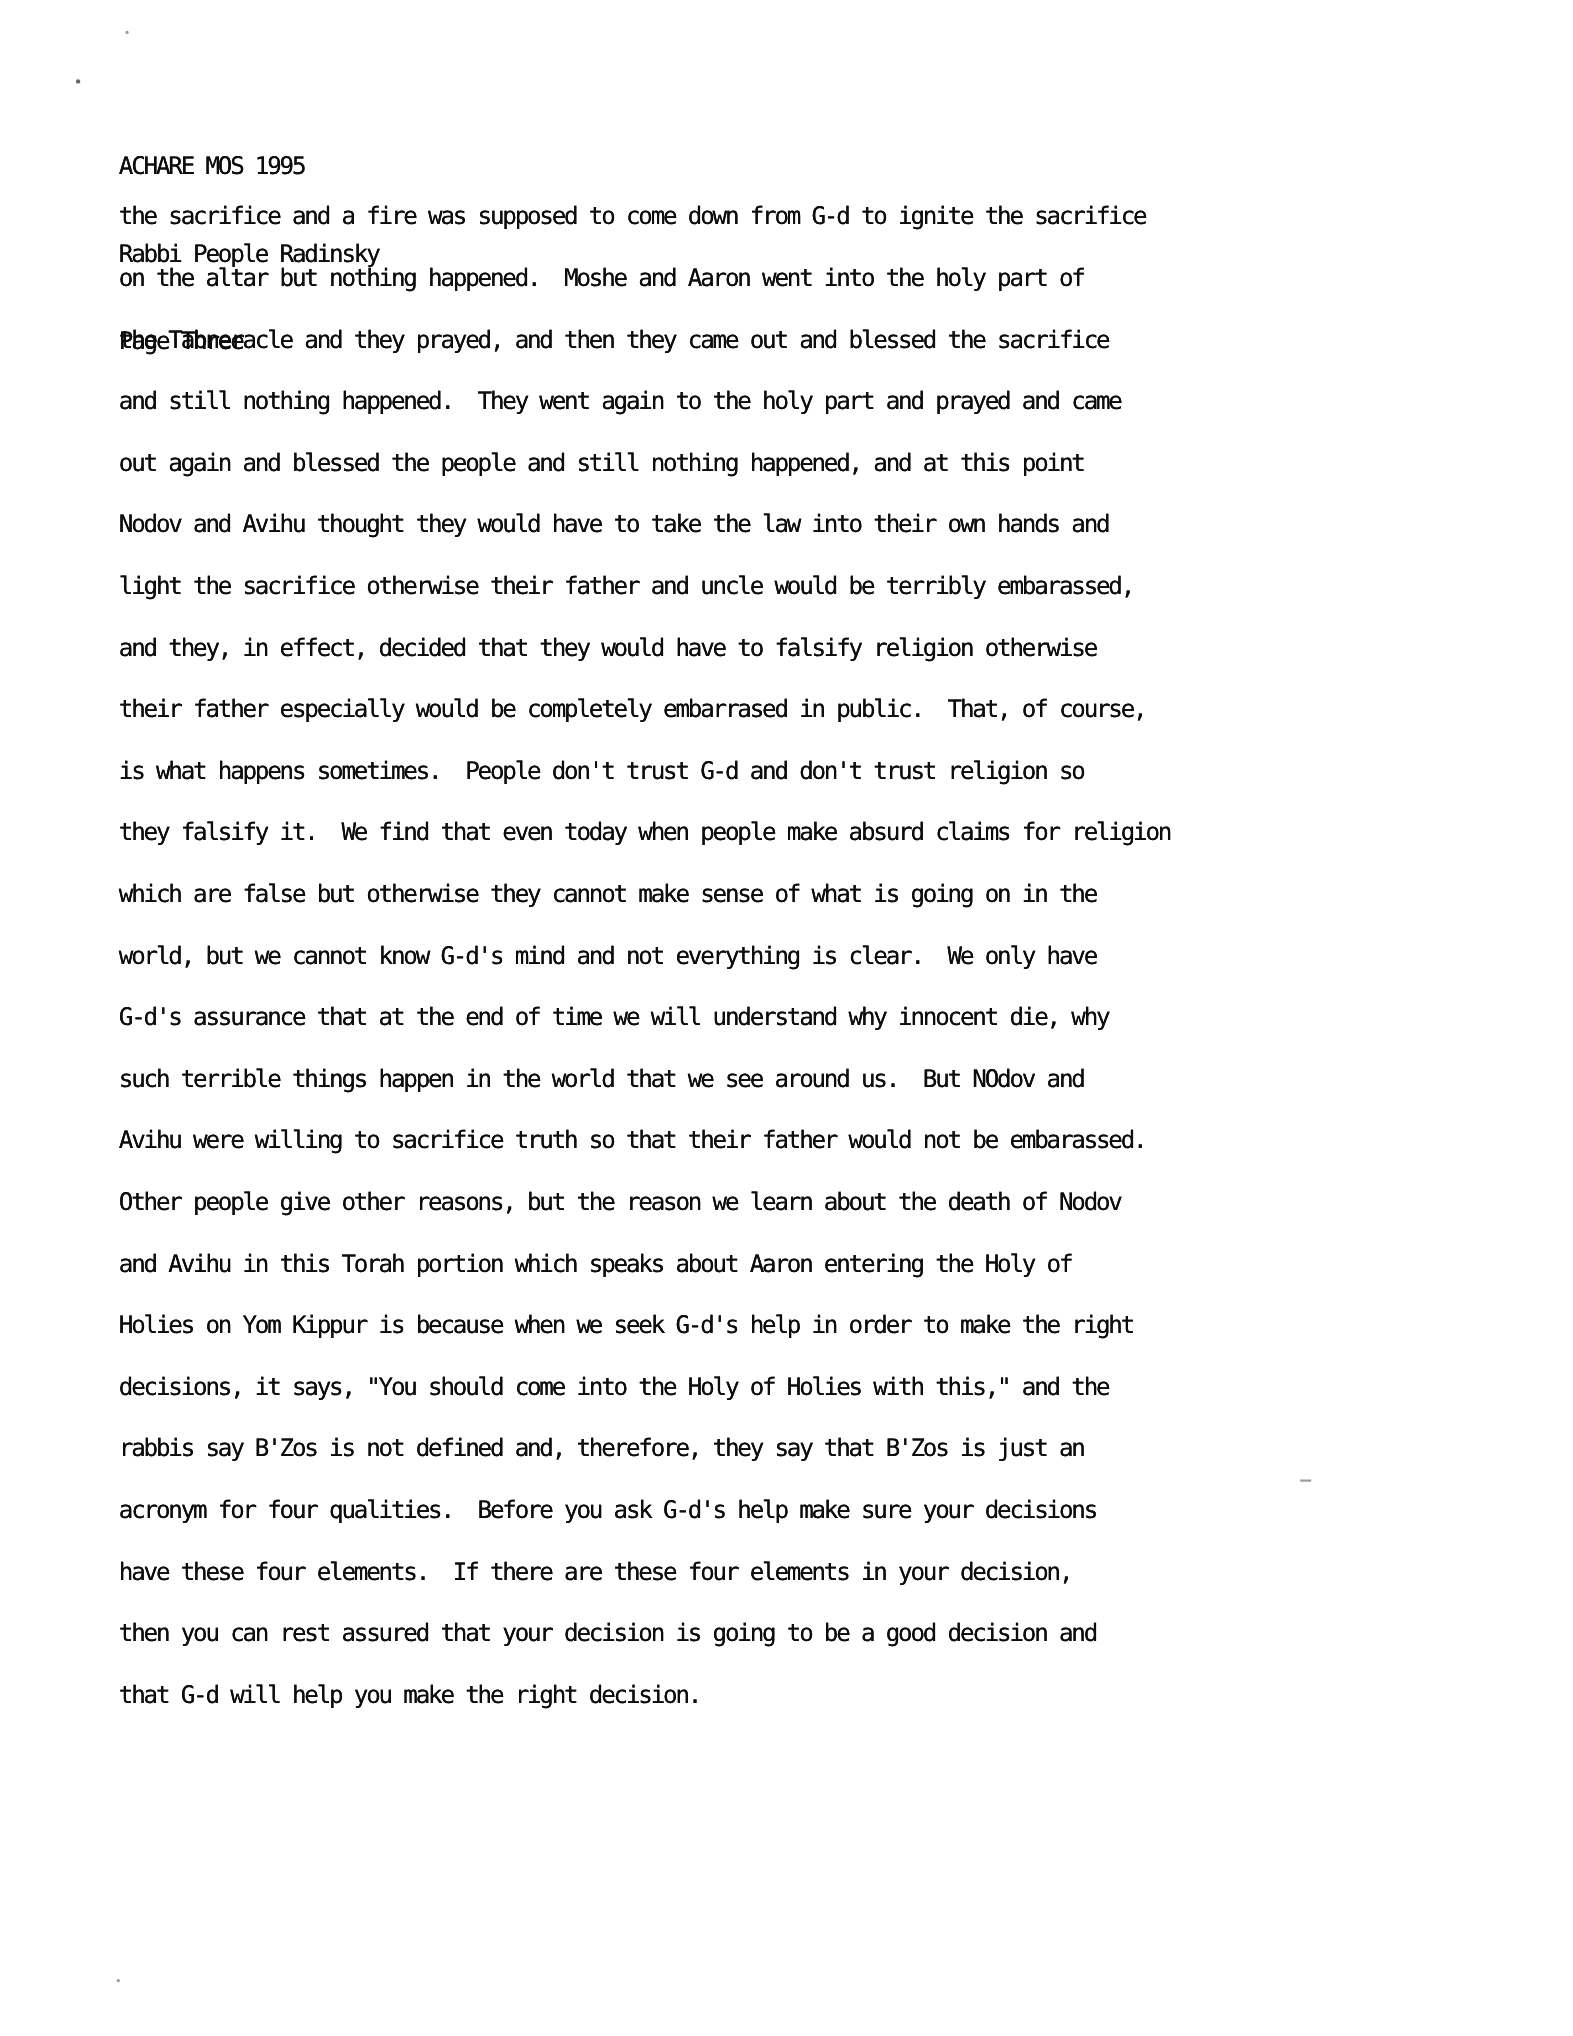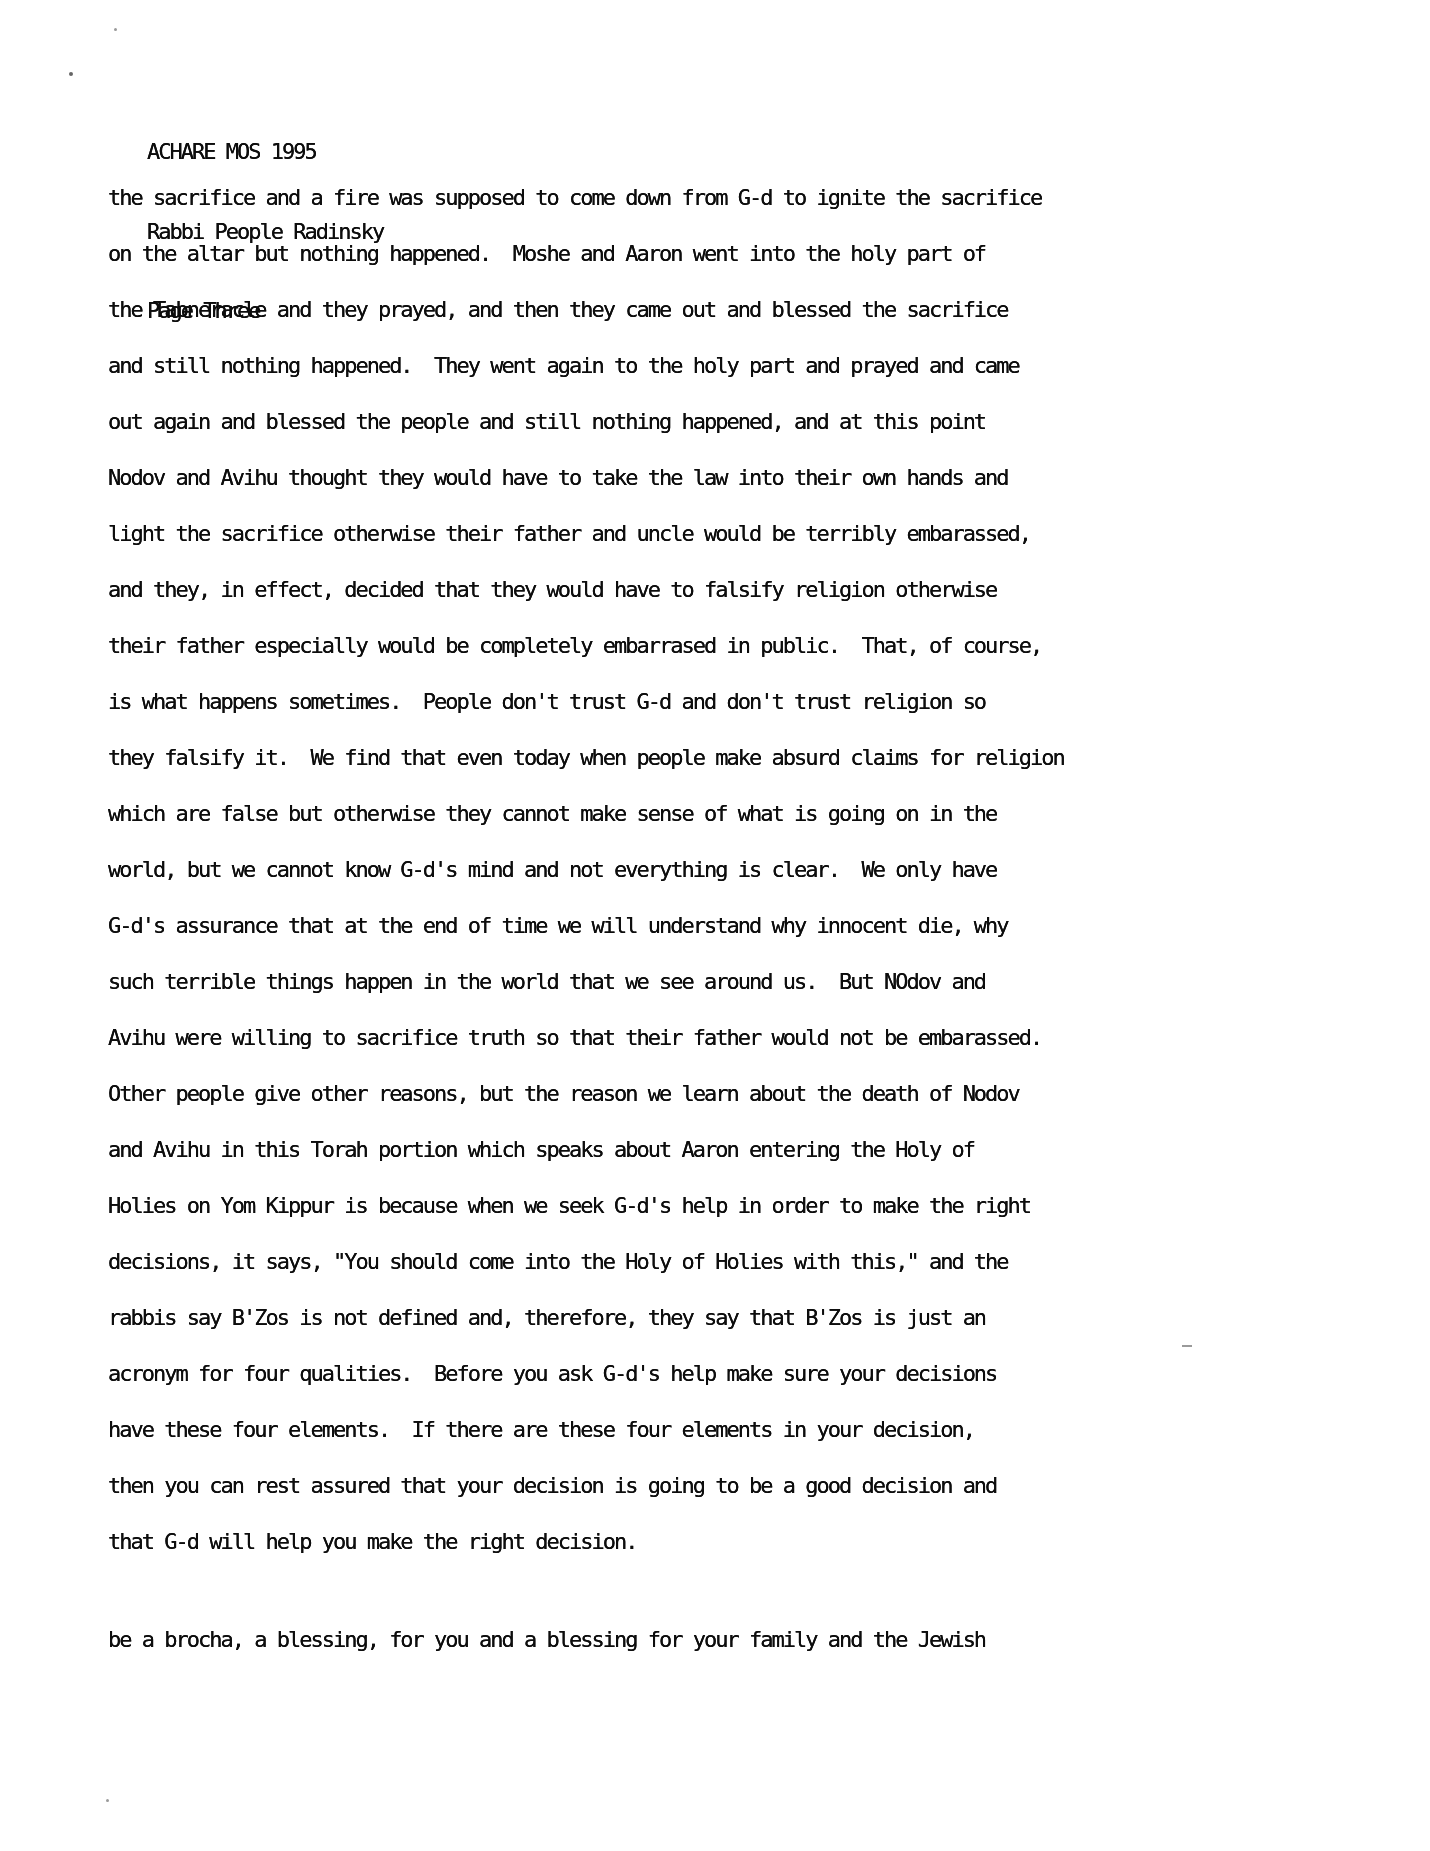--- a/index.html
+++ b/index.html
@@ -20,21 +20,20 @@
     font-size: 22px;
     letter-spacing: -2px;
     white-space: pre;
     text-shadow: 0 0 0.5px currentColor;
   }
   .header-block {
     position: absolute;
     left: 108px;
     top: 86px;
     line-height: 26.5px;
-    margin-left: 39px;
   }
   .para-1 {
     position: absolute;
     left: 108px;
     top: 170px;
     line-height: 56px;
   }
   .para-2 {
     position: absolute;
     left: 108px;
@@ -61,15 +60,15 @@
   <span class="artifact dot faint" style="left:106px; top:1799px;"></span>
 
   <div class="header-block typewriter">
     <div class="line">ACHARE MOS 1995</div>
     <div class="line">Rabbi People Radinsky</div>
     <div class="line">Page Three</div>
   </div>
 
   <div class="para-1 typewriter"><div class="line">the sacrifice and a fire was supposed to come down from G-d to ignite the sacrifice</div><div class="line">on the altar but nothing happened.  Moshe and Aaron went into the holy part of</div><div class="line">the Tabneracle and they prayed, and then they came out and blessed the sacrifice</div><div class="line">and still nothing happened.  They went again to the holy part and prayed and came</div><div class="line">out again and blessed the people and still nothing happened, and at this point</div><div class="line">Nodov and Avihu thought they would have to take the law into their own hands and</div><div class="line">light the sacrifice otherwise their father and uncle would be terribly embarassed,</div><div class="line">and they, in effect, decided that they would have to falsify religion otherwise</div><div class="line">their father especially would be completely embarrased in public.  That, of course,</div><div class="line">is what happens sometimes.  People don't trust G-d and don't trust religion so</div><div class="line">they falsify it.  We find that even today when people make absurd claims for religion</div><div class="line">which are false but otherwise they cannot make sense of what is going on in the</div><div class="line">world, but we cannot know G-d's mind and not everything is clear.  We only have</div><div class="line">G-d's assurance that at the end of time we will understand why innocent die, why</div><div class="line">such terrible things happen in the world that we see around us.  But NOdov and</div><div class="line">Avihu were willing to sacrifice truth so that their father would not be embarassed.</div><div class="line">Other people give other reasons, but the reason we learn about the death of Nodov</div><div class="line">and Avihu in this Torah portion which speaks about Aaron entering the Holy of</div><div class="line">Holies on Yom Kippur is because when we seek G-d's help in order to make the right</div><div class="line">decisions, it says, "You should come into the Holy of Holies with this," and the</div><div class="line">rabbis say B'Zos is not defined and, therefore, they say that B'Zos is just an</div><div class="line">acronym for four qualities.  Before you ask G-d's help make sure your decisions</div><div class="line">have these four elements.  If there are these four elements in your decision,</div><div class="line">then you can rest assured that your decision is going to be a good decision and</div><div class="line">that G-d will help you make the right decision.</div></div>
 
-  <div class="para-2 typewriter"><div class="line">be a brocha, a blessing, for you and a blessing for your family and the Jewish</div></div>
+  <div class="para-2 typewriter"></div>
 
 </div>
 
 </body></html>

